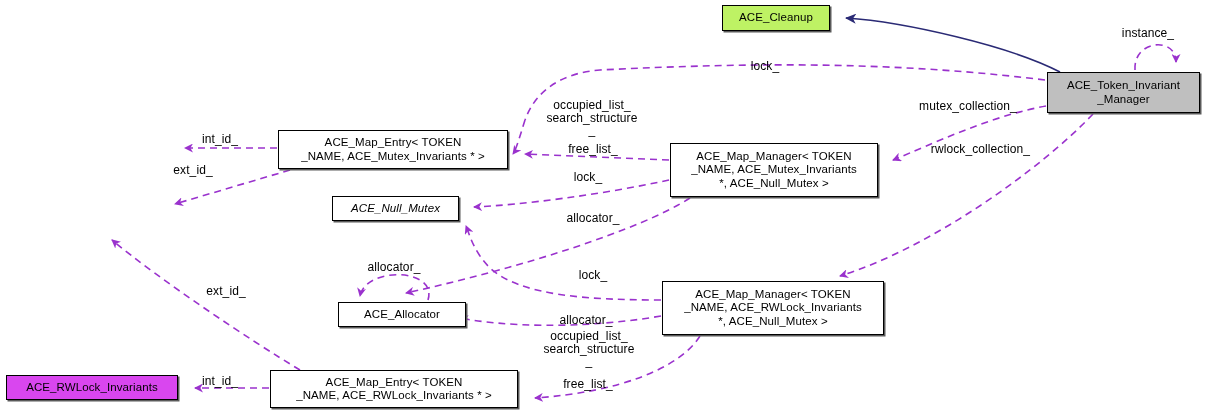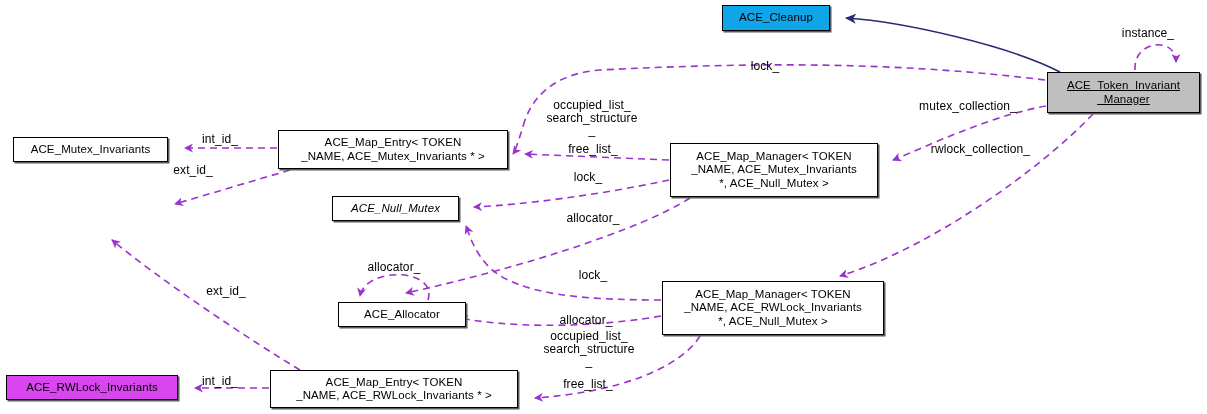--- a/index.html
+++ b/index.html
@@ -21,21 +21,21 @@
     font-size:11.5px;
     line-height:13.5px;
     text-align:center;
     display:flex;
     align-items:center;
     justify-content:center;
     box-shadow:1.5px 1.5px 0 0 #5a5a5a;
     white-space:pre;
     letter-spacing:0.1px;
   }
-  .node.filled{background:#bfbfbf;text-decoration:underline;}
+  .node.filled{background:#bfbfbf;}
   .node span{display:block;width:100%;}
   .elabel{
     position:absolute;
     font-size:12px;
     line-height:12.5px;
     color:#000000;
     white-space:pre;
     text-align:center;
     letter-spacing:0.1px;
   }
@@ -114,29 +114,26 @@
 
     <g>
       <path d="M269,388 L195,388" fill="none" stroke="#9a32cd" stroke-width="1.6" stroke-dasharray="7,5" marker-end="url(#arrP)"></path>
     </g>
 
     <g>
       <path d="M300,370 C250,340 160,280 112,240" fill="none" stroke="#9a32cd" stroke-width="1.6" stroke-dasharray="7,5" marker-end="url(#arrP)"></path>
     </g>
   </svg>
 
-  <div class="node" style="left: 722px; top: 5px; width: 108px; height: 26px; background: #0ea5e9; align-items: center;">
+  <div class="node" style="left: 722px; top: 5px; width: 108px; height: 26px; background: #bef264; align-items: center;">
     <span>ACE_Cleanup</span>
   </div>
   <div class="node filled" style="left: 1047px; top: 72px; width: 153px; height: 41px; background: rgb(191, 191, 191);">
     <span>ACE_Token_Invariant
 _Manager</span>
-  </div>
-  <div class="node" style="left: 13px; top: 137px; width: 155px; height: 25px; background: rgb(255, 255, 255);">
-    <span>ACE_Mutex_Invariants</span>
   </div>
   <div class="node" style="left: 278px; top: 130px; width: 230px; height: 39px; background: rgb(255, 255, 255);">
     <span>ACE_Map_Entry&lt; TOKEN
 _NAME, ACE_Mutex_Invariants * &gt;</span>
   </div>
   <div class="node" style="left: 332px; top: 196px; width: 127px; height: 25px; background: rgb(255, 255, 255); font-style: italic;">
     <span>ACE_Null_Mutex</span>
   </div>
   <div class="node" style="left: 670px; top: 143px; width: 208px; height: 54px; background: rgb(255, 255, 255);">
     <span>ACE_Map_Manager&lt; TOKEN

